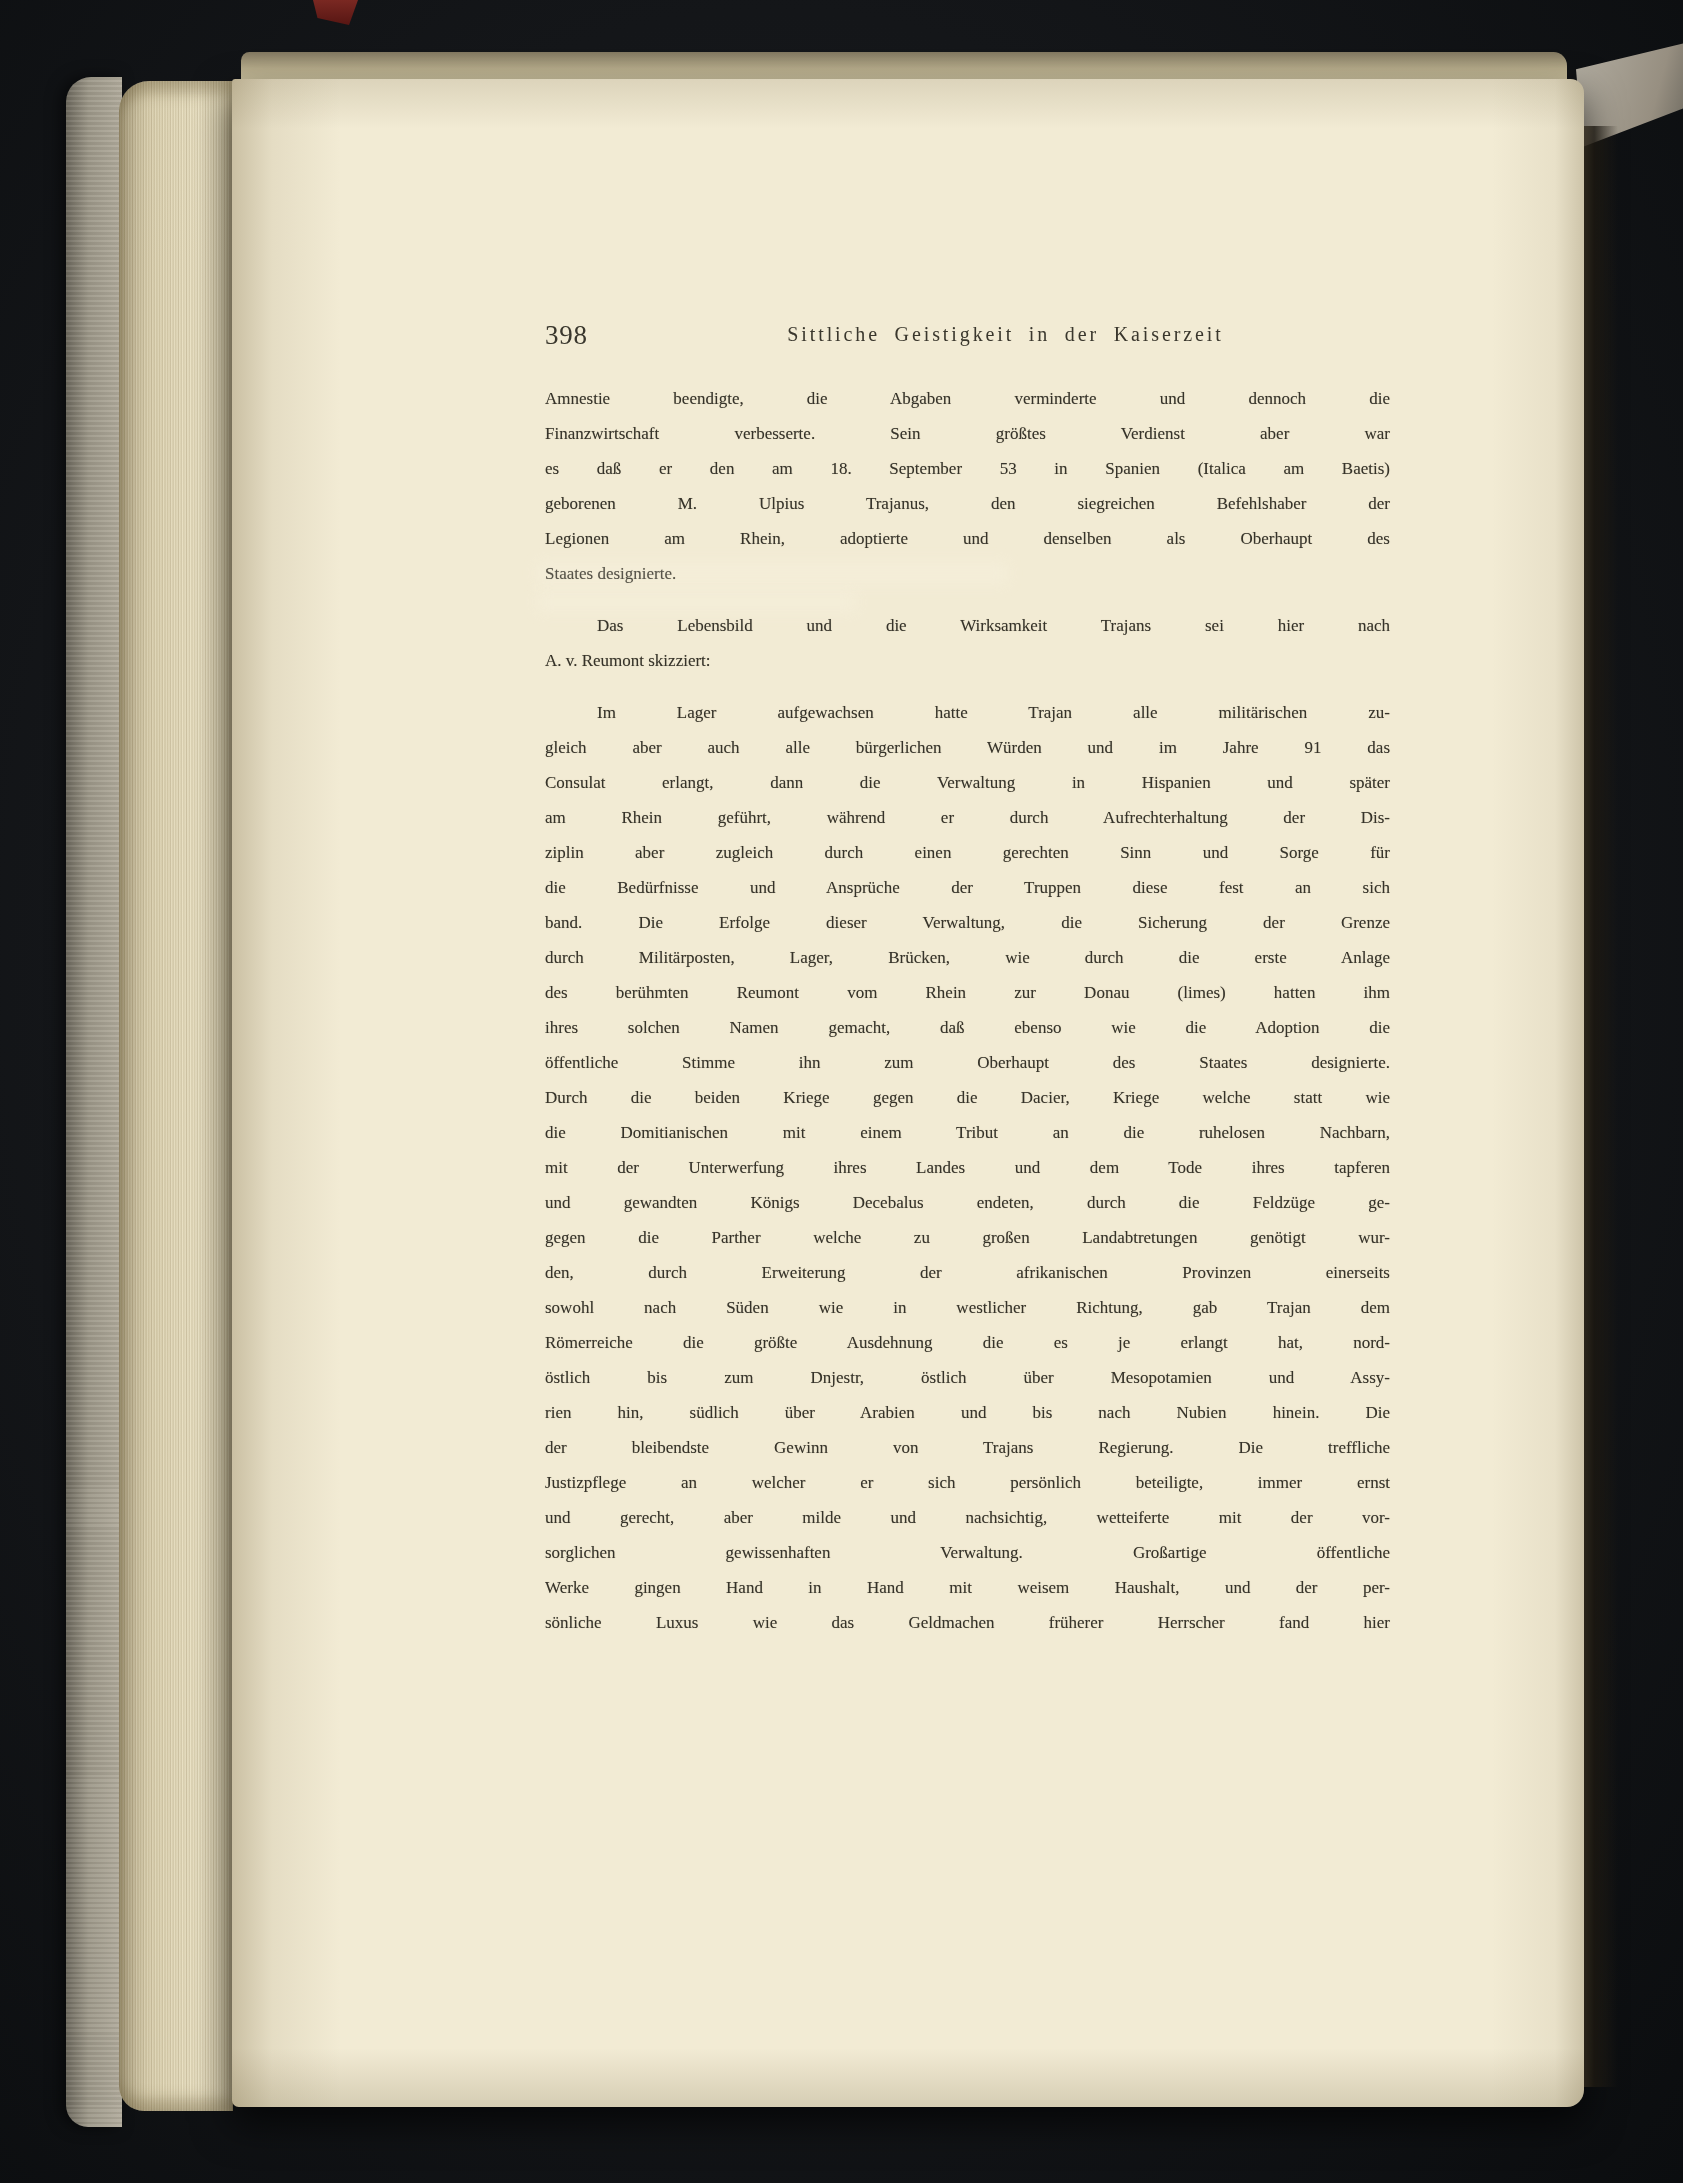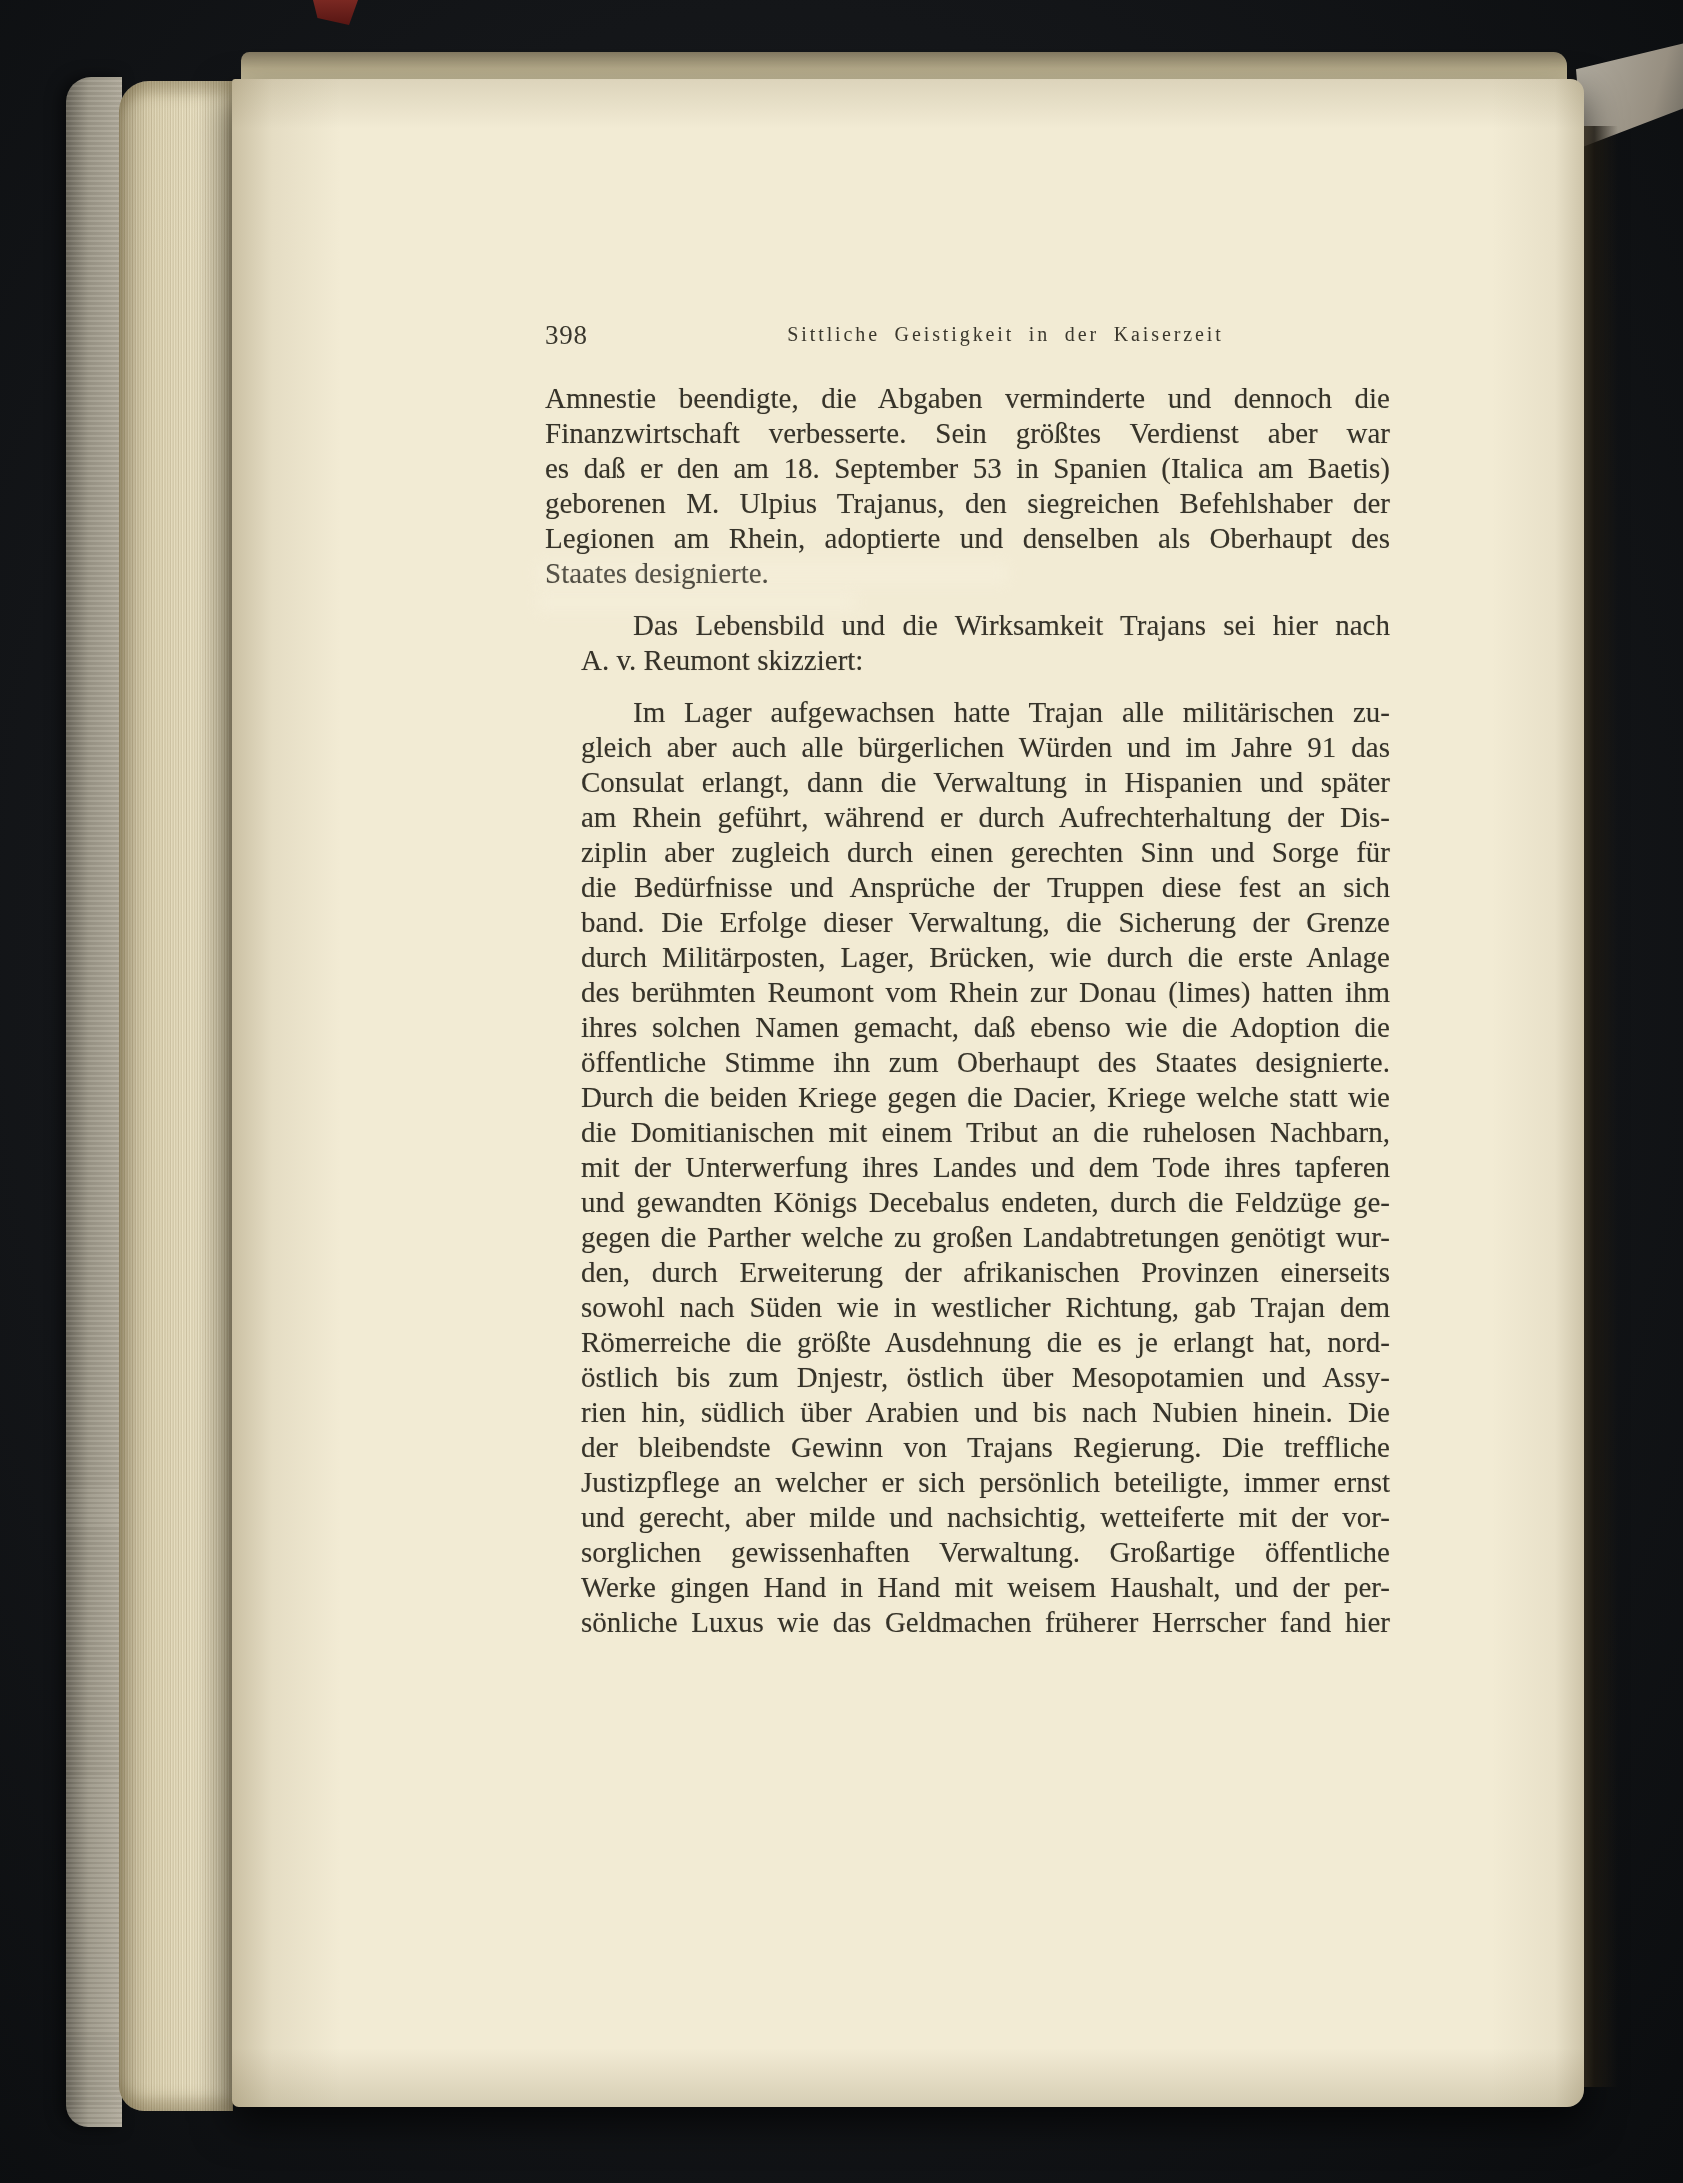--- a/index.html
+++ b/index.html
@@ -82,24 +82,24 @@
     font-size: 27px; letter-spacing: 0.8px;
   }
   .running-header {
     display: block; text-align: center;
     font-size: 20px; letter-spacing: 2.9px; word-spacing: 6.7px;
     padding-top: 2.5px;
   }
 
   .body-text {
     width: 845px; color: #36332a;
-    font-size: 29px; line-height: 35px;
+    font-size: 17px; line-height: 35px;
     text-shadow: 0 0 0.8px rgba(70,62,40,0.35);
   }
-  .para + .para { margin-top: 17px; margin-left: 36px; }
+  .para + .para { margin-top: 17px; }
   .para.indent .line:first-child { text-indent: 52px; }
   .line { text-align: justify; text-align-last: justify; }
   .line.last { text-align-last: left; }
 </style>
 </head>
 <body>
 
 <div class="scene">
   <div class="red-sliver"></div>
   <div class="cloth-left"></div>

